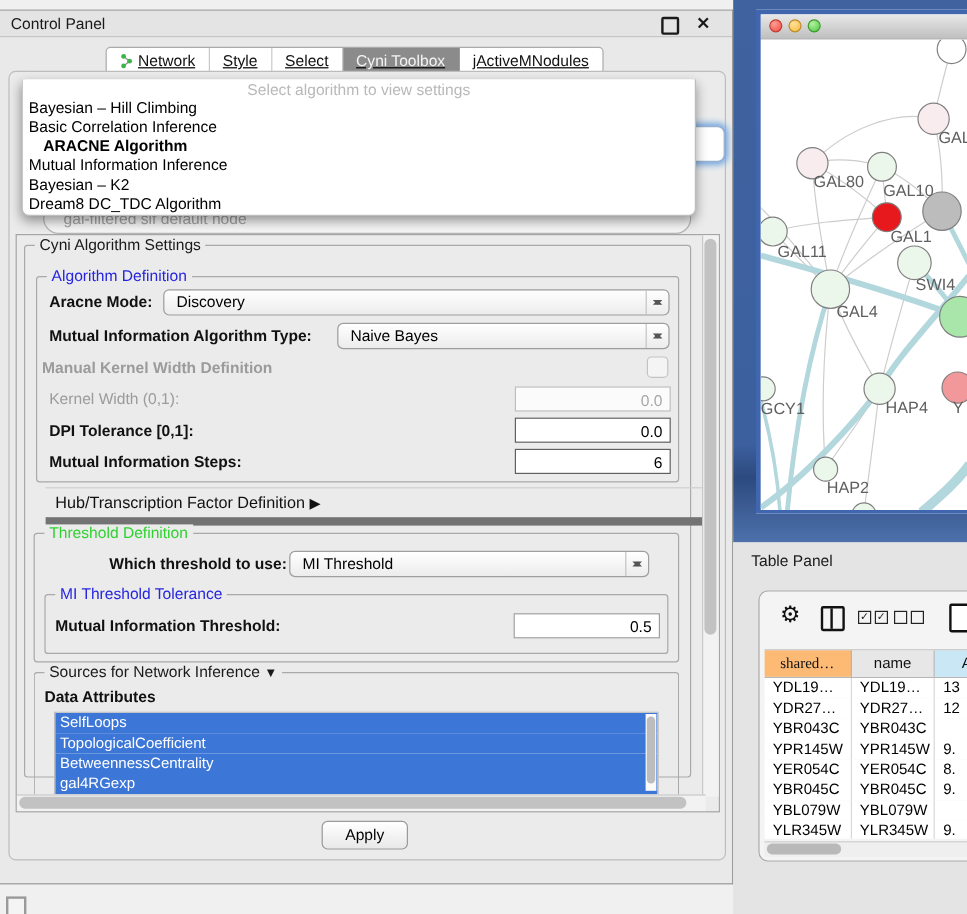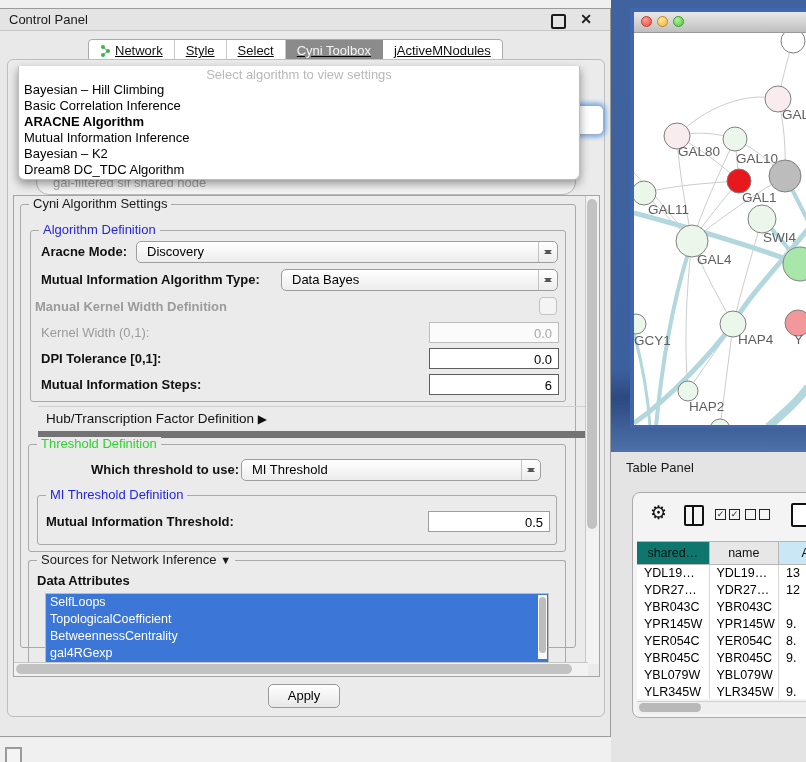--- a/index.html
+++ b/index.html
@@ -17,21 +17,21 @@
   .seg .tab.sel{background:#8b8b8b;color:#f4f4f4;border-right-color:#8b8b8b;}
   
   .content-panel{position:absolute;left:7px;top:50px;width:596px;height:656px;border:1px solid #bdbdbd;border-radius:6px;background:#ebebeb;}
   
   .ghost-combo{position:absolute;left:36px;top:160px;width:540px;height:26px;border:1px solid #b5b5b5;border-radius:13px;background:#f5f5f5;color:#a3a3a3;font-size:13px;line-height:26px;padding-left:16px;box-sizing:border-box;z-index:4;}
   .ghost-stepper{position:absolute;left:574px;top:96px;width:28px;height:28px;background:#fff;border:1px solid #9ab0cf;border-radius:6px;box-shadow:0 0 5px 2px #74a7e0;z-index:3;}
   
   .dropdown{position:absolute;left:18px;top:57px;width:560px;height:113px;background:#fff;border:1px solid #bdbdbd;border-top:none;border-radius:0 0 6px 6px;box-shadow:0 4px 10px rgba(0,0,0,.4);z-index:10;}
   .dd-prompt{height:15px;text-align:center;color:#b9b9b9;font-size:13px;padding-top:1px;}
   .dd-item{height:16px;line-height:16px;font-size:13px;color:#000;padding-left:5px;}
-  .dd-item.bold{font-weight:bold;}
+  .dd-item.bold{font-weight:bold;margin-left:12px;}
   
   .settings{position:absolute;left:13px;top:186px;width:587px;height:482px;border:1px solid #a5a5a5;background:#ebebeb;box-sizing:border-box;overflow:hidden;}
   .vsb{position:absolute;right:0;top:0;width:13px;height:468px;background:#f2f2f2;border-left:1px solid #c7c7c7;}
   .vsb .thumb{position:absolute;left:1px;top:3px;width:10px;height:330px;border-radius:6px;background:#c2c2c2;}
   .hsb{position:absolute;left:0;bottom:0;width:574px;height:13px;background:#f2f2f2;border-top:1px solid #c7c7c7;}
   .hsb .thumb{position:absolute;left:2px;top:1px;width:556px;height:10px;border-radius:6px;background:#c2c2c2;}
   .fs{position:absolute;border:1px solid #a9a9a9;border-radius:3px;box-sizing:border-box;}
   .fs>.lg{position:absolute;top:-8px;left:8px;background:#ebebeb;padding:0 4px;font-size:13px;line-height:14px;}
   .lg.black{color:#1a1a1a;} .lg.blue{color:#2525e0;} .lg.green{color:#2fd22f;}
   .lbl{position:absolute;font-size:13px;font-weight:bold;color:#111;white-space:nowrap;}
@@ -111,21 +111,21 @@
           <span>Cyni Toolbox</span>
         </div>
         <div class="tab">
           <span>jActiveMNodules</span>
         </div>
       </div>
 
     <div class="content-panel"></div>
 
     <div class="ghost-stepper"></div>
-    <div class="ghost-combo">gal-filtered sif shared node</div>
+    <div class="ghost-combo">gal-filtered sif default node</div>
 
     <div class="dropdown">
       <div class="dd-prompt">Select algorithm to view settings</div>
       <div>
           <div class="dd-item">Bayesian – Hill Climbing</div>
           <div class="dd-item">Basic Correlation Inference</div>
           <div class="dd-item bold">ARACNE Algorithm</div>
           <div class="dd-item">Mutual Information Inference</div>
           <div class="dd-item">Bayesian – K2</div>
           <div class="dd-item">Dream8 DC_TDC Algorithm</div>
@@ -136,41 +136,41 @@
 
       <div class="fs" style="left:6px;top:8px;width:556px;height:444px;">
         <span class="lg black">Cyni Algorithm Settings</span>
       </div>
 
       <div class="fs" style="left:16px;top:34px;width:536px;height:172px;">
         <span class="lg blue">Algorithm Definition</span>
         <span class="lbl" style="left:10px;top:13px;">Aracne Mode:</span>
         <div class="combo" style="left:105px;top:10px;width:422px;"><span>Discovery</span><span class="arrows"></span></div>
         <span class="lbl" style="left:10px;top:41px;">Mutual Information Algorithm Type:</span>
-        <div class="combo" style="left:250px;top:38px;width:277px;"><span>Data Bayes</span><span class="arrows"></span></div>
+        <div class="combo" style="left:250px;top:38px;width:277px;"><span>Naive Bayes</span><span class="arrows"></span></div>
         <span class="lbl dis" style="left:4px;top:68px;">Manual Kernel Width Definition</span>
         <span class="checkbox" style="left:508px;top:66px;"></span>
         <span class="lbl dis" style="left:10px;top:94px;font-weight:normal;">Kernel Width (0,1):</span>
         <span class="tfield dis" style="left:398px;top:91px;width:130px;">0.0</span>
         <span class="lbl" style="left:10px;top:120px;">DPI Tolerance [0,1]:</span>
         <span class="tfield" style="left:398px;top:117px;width:130px;">0.0</span>
         <span class="lbl" style="left:10px;top:146px;">Mutual Information Steps:</span>
         <span class="tfield" style="left:398px;top:143px;width:130px;">6</span>
       </div>
 
       <div class="hubrow">
         <span class="t"><span>Hub/Transcription Factor Definition</span> <span style="font-size:12px;">▶</span></span>
       </div>
 
       <div class="fs" style="left:14px;top:248px;width:538px;height:108px;">
         <span class="lg green">Threshold Definition</span>
         <span class="lbl" style="left:62px;top:17px;text-align:center;">Which threshold to use:</span>
         <div class="combo" style="left:212px;top:14px;width:300px;"><span>MI Threshold</span><span class="arrows"></span></div>
         <div class="fs" style="left:8px;top:50px;width:520px;height:50px;background:#ebebeb;">
-          <span class="lg blue">MI Threshold Definition</span>
+          <span class="lg blue">MI Threshold Tolerance</span>
           <span class="lbl" style="left:8px;top:18px;">Mutual Information Threshold:</span>
           <span class="tfield" style="left:390px;top:15px;width:122px;border-color:#9e9e9e;">0.5</span>
         </div>
       </div>
 
       <div class="fs" style="left:14px;top:364px;width:538px;height:106px;border-bottom:none;">
         <span class="lg black"><span>Sources for Network Inference</span> <span style="font-size:11px;">▼</span></span>
         <span class="lbl" style="left:8px;top:12px;">Data Attributes</span>
         <div class="attr-list" style="left:16px;top:32px;width:502px;height:70px;">
           <div>
@@ -276,21 +276,21 @@
             <span class="bx">✓</span>
           </span>
         <span class="cbpair" style="left:112px;">
             <span class="bx"></span>
             <span class="bx"></span>
           </span>
         <span class="pageicon"></span>
       </div>
       <div class="tbl">
         <div class="hrow">
-            <div class="hcell" style="width: 74px; background: #0f766e;">shared…</div>
+            <div class="hcell" style="width: 74px; background: #fdba74; font-family: Liberation Serif, serif;">shared…</div>
             <div class="hcell" style="width: 71px; background: rgb(231, 231, 231);">name</div>
             <div class="hcell" style="width: 55px; background: rgb(201, 231, 244);">A</div>
           </div>
         <div>
             <div class="row">
               <div class="cell" style="width: 74px;">YDL19…</div>
               <div class="cell" style="width: 71px;">YDL19…</div>
               <div class="cell" style="width: 55px;">13</div>
             </div>
             <div class="row">

